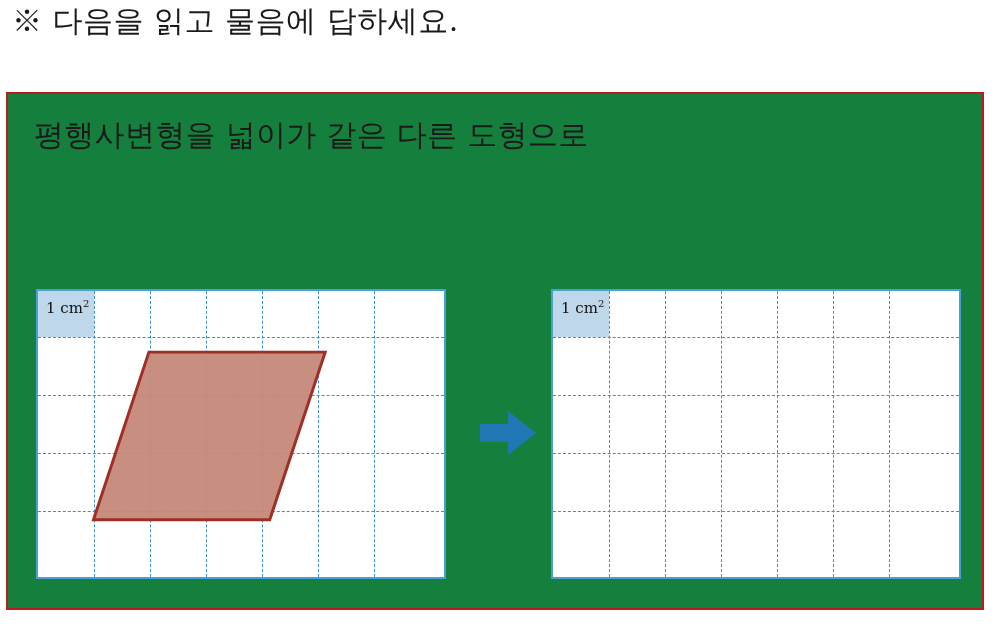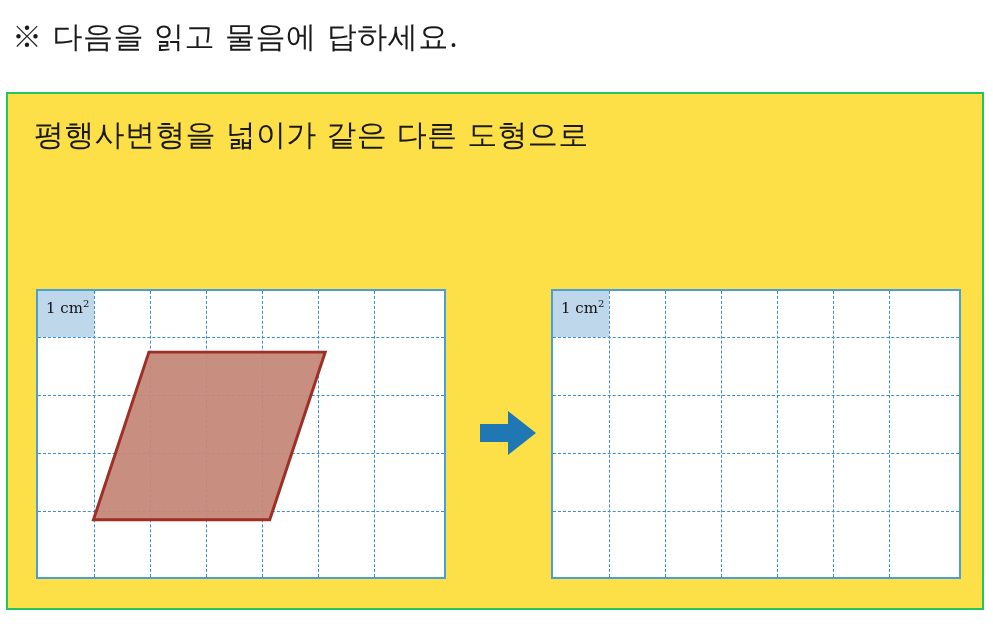--- a/index.html
+++ b/index.html
@@ -16,36 +16,36 @@
   }
   .page {
     position: relative;
     width: 993px;
     height: 626px;
     box-sizing: border-box;
   }
   .instruction {
     position: absolute;
     left: 12px;
-    top: 18px;
+    top: 2px;
     font-size: 30px;
     line-height: 1.25;
     letter-spacing: 0.5px;
     white-space: nowrap;
     font-family: "DejaVu Serif", serif;
   }
   .problem-box {
     position: absolute;
     left: 6px;
     top: 92px;
     width: 978px;
     height: 518px;
-    border: 2px solid #22c55e;
+    border: 2px solid #b91c1c;
     box-sizing: border-box;
-    background: #fde047;
+    background: #15803d;
   }
   .prompt {
     position: absolute;
     left: 26px;
     top: 18px;
     width: 900px;
     font-size: 30px;
     line-height: 1.55;
     font-family: "DejaVu Serif", serif;
     letter-spacing: 0.3px;

